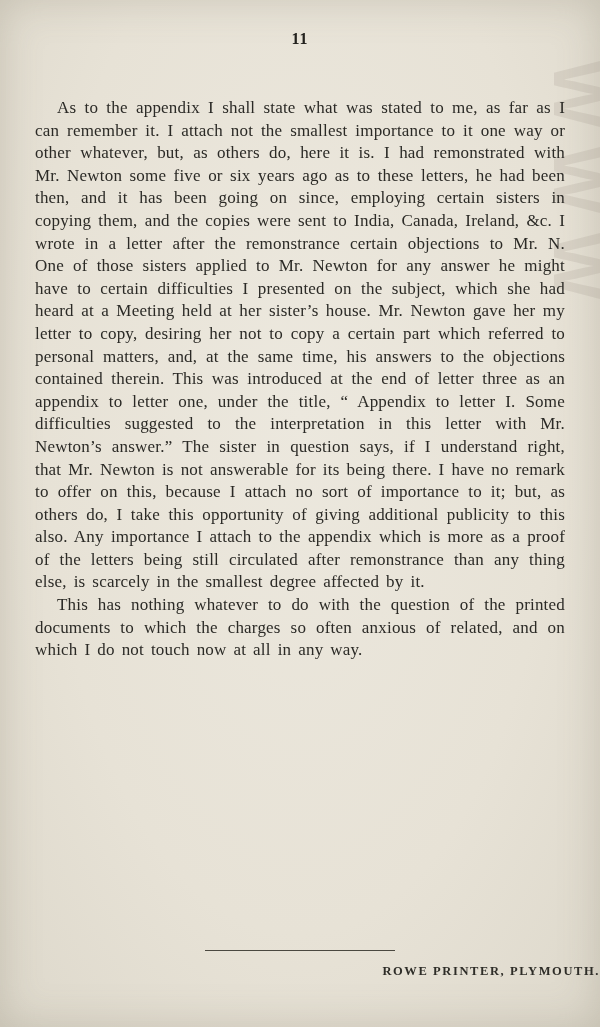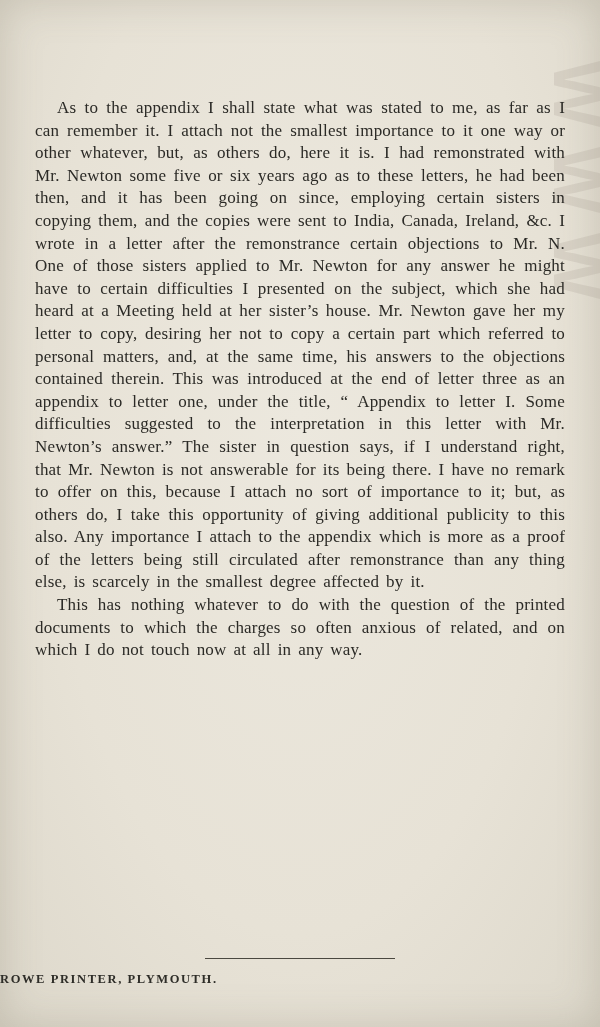--- a/index.html
+++ b/index.html
@@ -42,23 +42,23 @@
     word-spacing: 2.5px;
   }
   .body-text p {
     margin: 0;
     padding: 0;
     text-indent: 22px;
   }
   .footer {
     position: absolute;
     left: 0;
-    bottom: 40px;
+    bottom: 48px;
     width: 100%;
-    text-align: left;
+    text-align: right;
   }
   .footer-rule {
     width: 190px;
     height: 1.5px;
     margin: 0 auto 13px auto;
     background: #4a4840;
   }
   .imprint {
     font-size: 12.5px;
     letter-spacing: 1.6px;
@@ -81,20 +81,21 @@
     letter-spacing: 18px;
   }
 </style>
 </head>
 <body>
 
 <div class="page">
 
   <div class="watermark wm-right">WWW</div>
 
+  <div class="page-number">11</div>
 
   <div class="body-text">
     <p>As to the appendix I shall state what was stated to me, as far as I can remember it.  I attach not the smallest importance to it one way or other whatever, but, as others do, here it is.  I had remonstrated with Mr. Newton some five or six years ago as to these letters, he had been then, and it has been going on since, employing certain sisters in copying them, and the copies were sent to India, Canada, Ireland, &amp;c.  I wrote in a letter after the remonstrance certain objections to Mr. N.  One of those sisters applied to Mr. Newton for any answer he might have to certain difficulties I presented on the subject, which she had heard at a Meeting held at her sister’s house.  Mr. Newton gave her my letter to copy, desiring her not to copy a certain part which referred to personal matters, and, at the same time, his answers to the objections contained therein.  This was introduced at the end of letter three as an appendix to letter one, under the title, “ Appendix to letter I.  Some difficulties suggested to the interpretation in this letter with Mr. Newton’s answer.”  The sister in question says, if I understand right, that Mr. Newton is not answerable for its being there.  I have no remark to offer on this, because I attach no sort of importance to it; but, as others do, I take this opportunity of giving additional publicity to this also.  Any importance I attach to the appendix which is more as a proof of the letters being still circulated after remonstrance than any thing else, is scarcely in the smallest degree affected by it.</p>
     <p>This has nothing whatever to do with the question of the printed documents to which the charges so often anxious of related, and on which I do not touch now at all in any way.</p>
   </div>
 
   <div class="footer">
     <div class="footer-rule"></div>
     <div class="imprint">ROWE PRINTER, PLYMOUTH.</div>
   </div>

